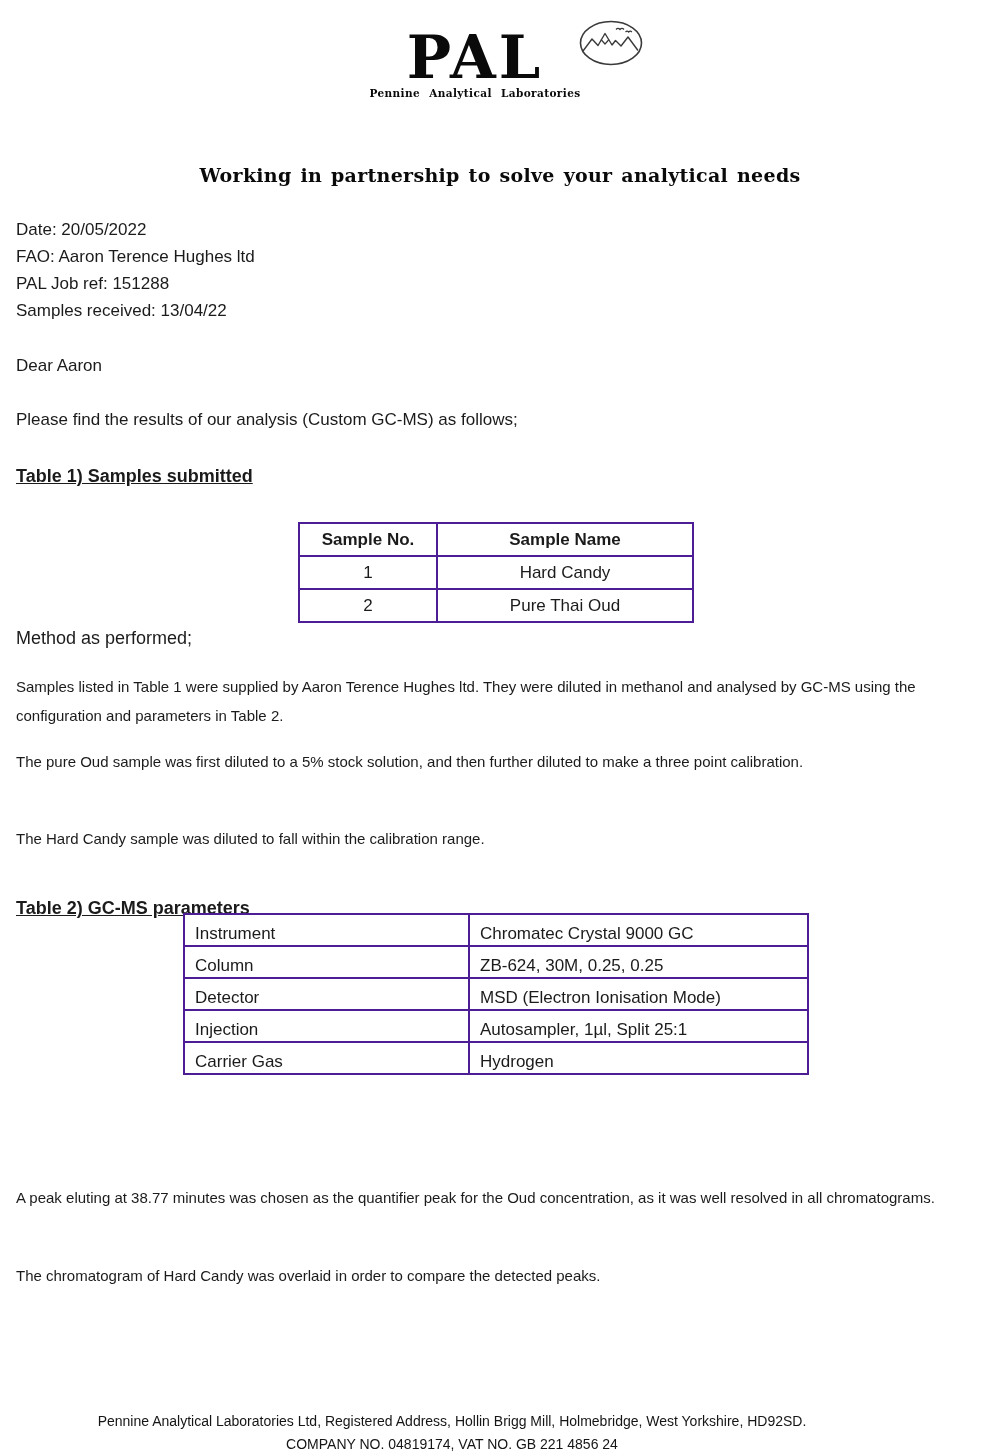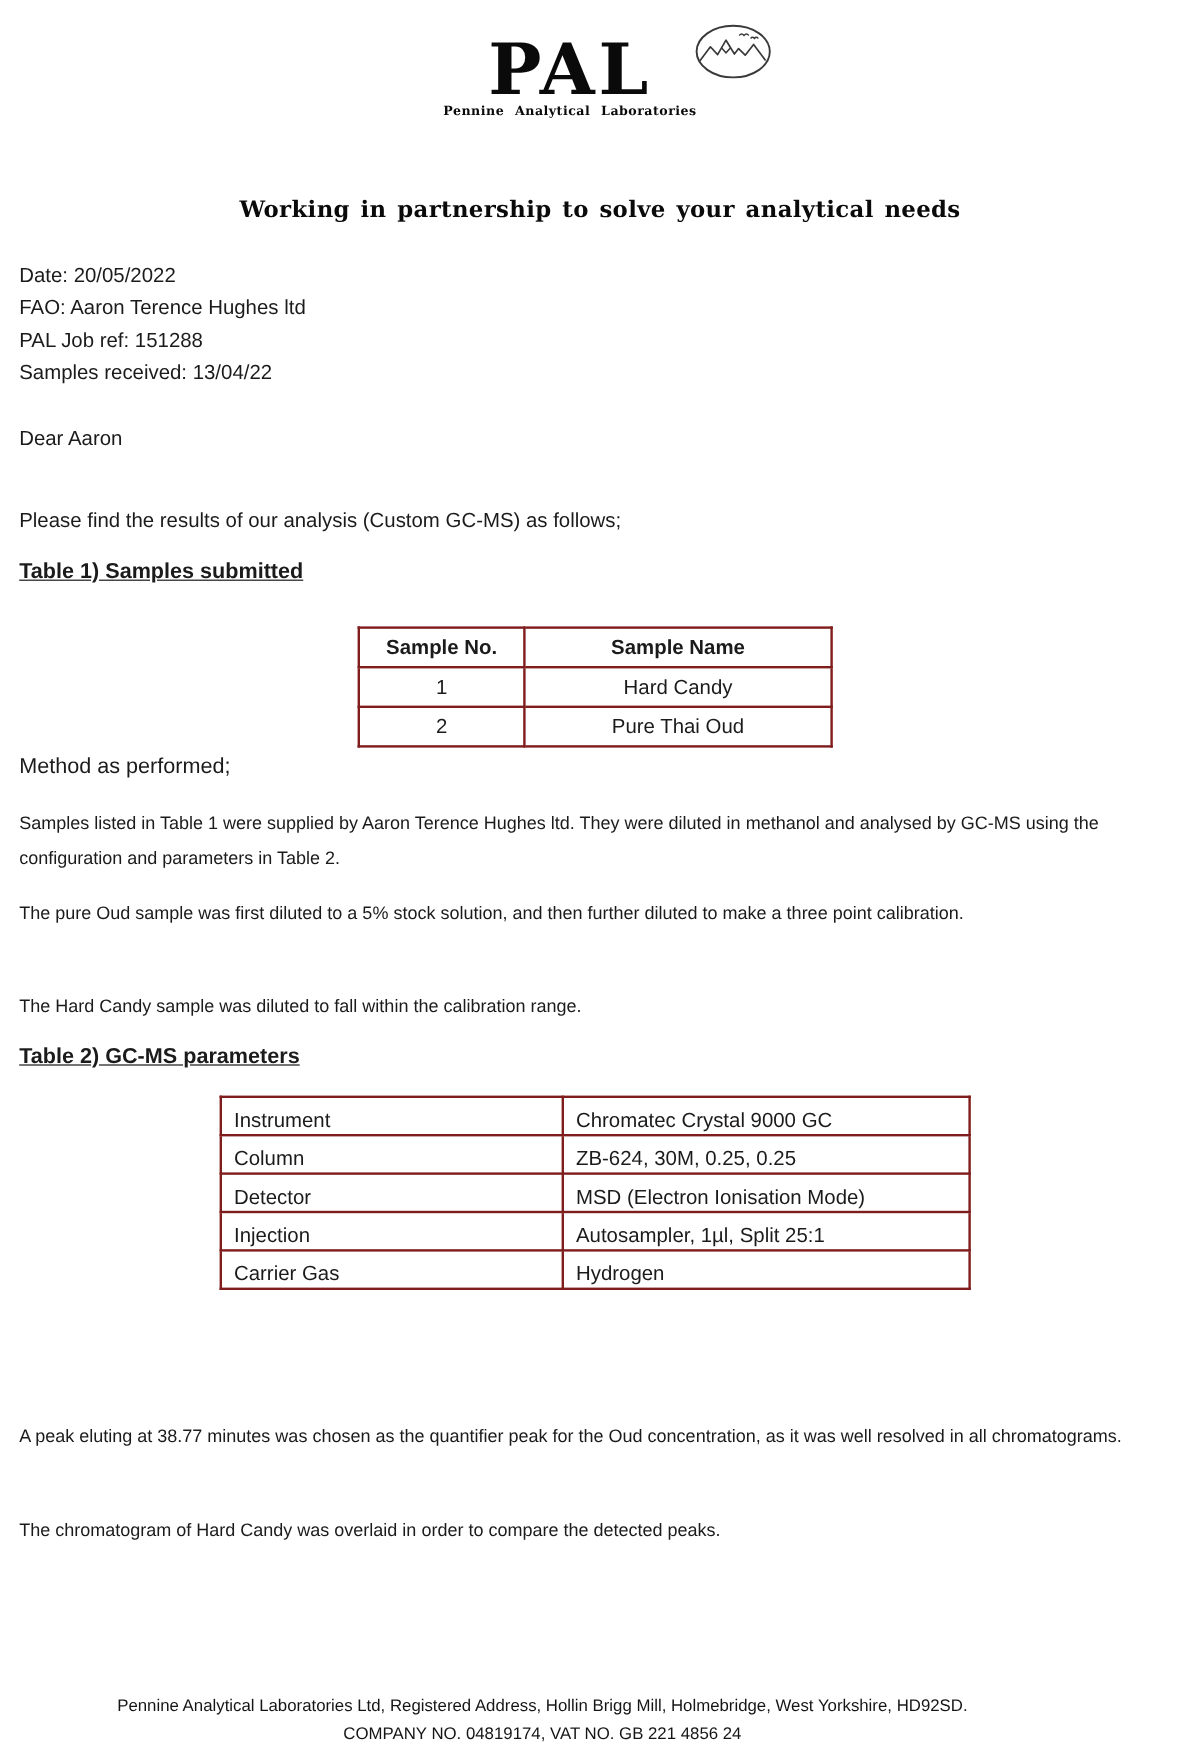--- a/index.html
+++ b/index.html
@@ -67,49 +67,49 @@
 
   .info-block {
     position: absolute;
     top: 216px;
     left: 16px;
     font-size: 17px;
     line-height: 27px;
   }
 
   .salutation { position: absolute; top: 356px; left: 16px; font-size: 17px; }
-  .intro      { position: absolute; top: 424px; left: 16px; font-size: 17px; }
+  .intro      { position: absolute; top: 410px; left: 16px; font-size: 17px; }
 
   .section-heading {
     position: absolute;
     left: 16px;
     font-size: 18px;
     font-weight: bold;
     text-decoration: underline;
   }
   .h-table1 { top: 466px; }
   .h-method { top: 628px; font-weight: normal; text-decoration: none; }
-  .h-table2 { top: 870px; }
+  .h-table2 { top: 898px; }
 
   .para {
     position: absolute;
     left: 16px;
     font-size: 15px;
     line-height: 29px;
     width: 952px;
   }
   .p-samples { top: 672px; }
   .p-oud     { top: 747px; }
   .p-candy   { top: 824px; }
   .p-peak    { top: 1183px; width: 962px; }
   .p-overlay { top: 1261px; }
 
   table { border-collapse: collapse; position: absolute; table-layout: fixed; }
   th, td {
-    border: 2px solid #7f1d1d;
+    border: 2px solid #4c1d95;
     font-size: 17px;
     box-sizing: border-box;
     background: #ffffff;
   }
 
   .samples-table { top: 522px; left: 298px; width: 394px; }
   .samples-table th, .samples-table td {
     height: 33px;
     text-align: center;
     vertical-align: middle;

